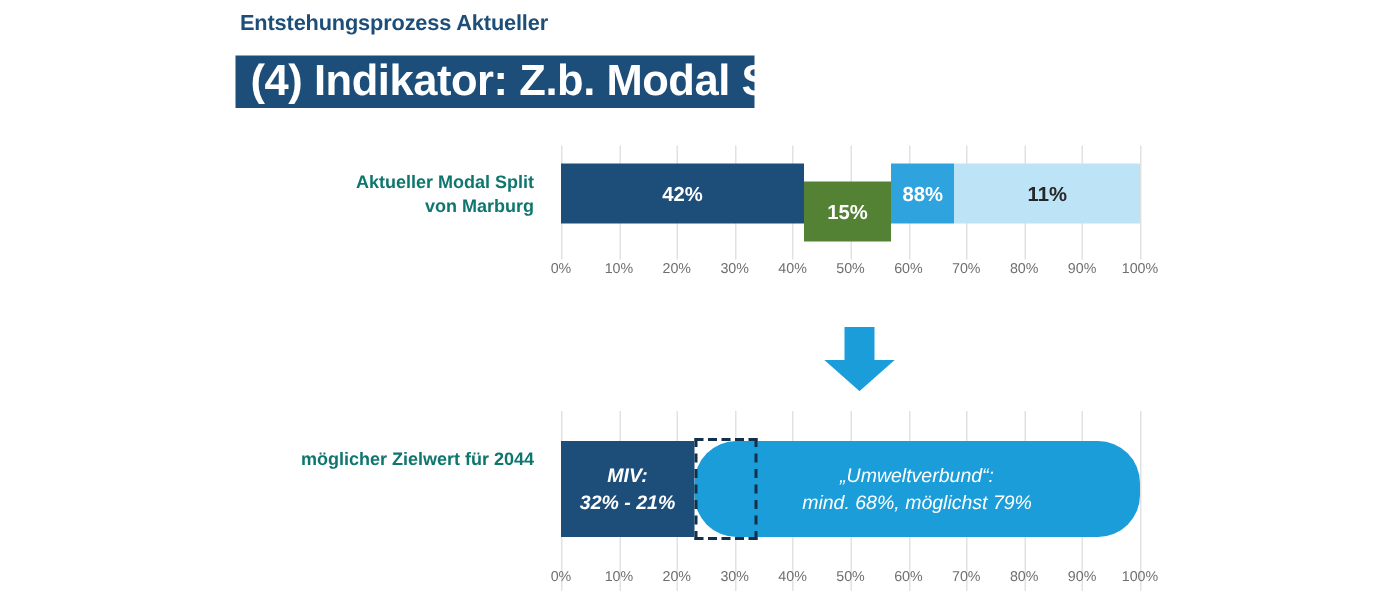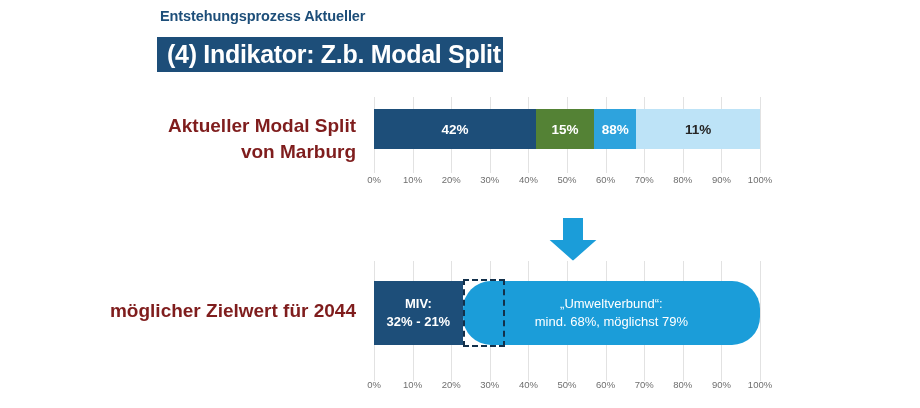--- a/index.html
+++ b/index.html
@@ -37,33 +37,33 @@
     left: 157px;
     top: 37px;
     width: 346px;
     height: 35px;
     background: #1d4e79;
     display: flex;
     align-items: center;
   }
   #title-text {
     color: #ffffff;
-    font-size: 25px;
+    font-size: 29px;
     font-weight: bold;
     letter-spacing: -0.3px;
     padding-left: 10px;
     white-space: nowrap;
   }
 
   
   .row-label {
     position: absolute;
-    font-size: 19px;
-    font-weight: bold;
-    color: #7f1d1d;
+    font-size: 12px;
+    font-weight: bold;
+    color: #0f766e;
     text-align: right;
     line-height: 1.35;
     white-space: pre-line;
   }
   #label-top {
     left: 40px;
     top: 113px;
     width: 316px;
   }
   #label-bottom {
@@ -72,21 +72,21 @@
     width: 316px;
   }
 
   
   .chart {
     position: absolute;
     left: 374px;
     width: 386px;
   }
   #chart-top  { top: 97px;  height: 76px; }
-  #chart-bottom { top: 261px; height: 120px; }
+  #chart-bottom { top: 274px; height: 120px; font-style: italic; }
 
   .gridlines {
     position: absolute;
     left: 0; top: 0;
     width: 100%; height: 100%;
     pointer-events: none;
   }
   .gridline {
     position: absolute;
     top: 0;
@@ -244,21 +244,21 @@
         <div class="gridline" style="left: 40%;"></div>
         <div class="gridline" style="left: 50%;"></div>
         <div class="gridline" style="left: 60%;"></div>
         <div class="gridline" style="left: 70%;"></div>
         <div class="gridline" style="left: 80%;"></div>
         <div class="gridline" style="left: 90%;"></div>
         <div class="gridline" style="left: 100%;"></div>
       </div>
     <div id="bar-top">
         <div class="seg dark" style="background: rgb(29, 78, 121); width: 42%;">42%</div>
-        <div class="seg green" style="background: rgb(84, 130, 53); width: 15%;">15%</div>
+        <div class="seg green" style="background: rgb(84, 130, 53); width: 15%; margin-top: 12px;">15%</div>
         <div class="seg cyan" style="background: rgb(46, 163, 221); width: 11%;">88%</div>
         <div class="seg pale" style="background: rgb(189, 227, 247); width: 32%; color: rgb(38, 38, 38);">11%</div>
       </div>
   </div>
 
   <div class="axis" id="axis-top">
       <span class="tick-label" style="left: 0%;">0%</span>
       <span class="tick-label" style="left: 10%;">10%</span>
       <span class="tick-label" style="left: 20%;">20%</span>
       <span class="tick-label" style="left: 30%;">30%</span>

